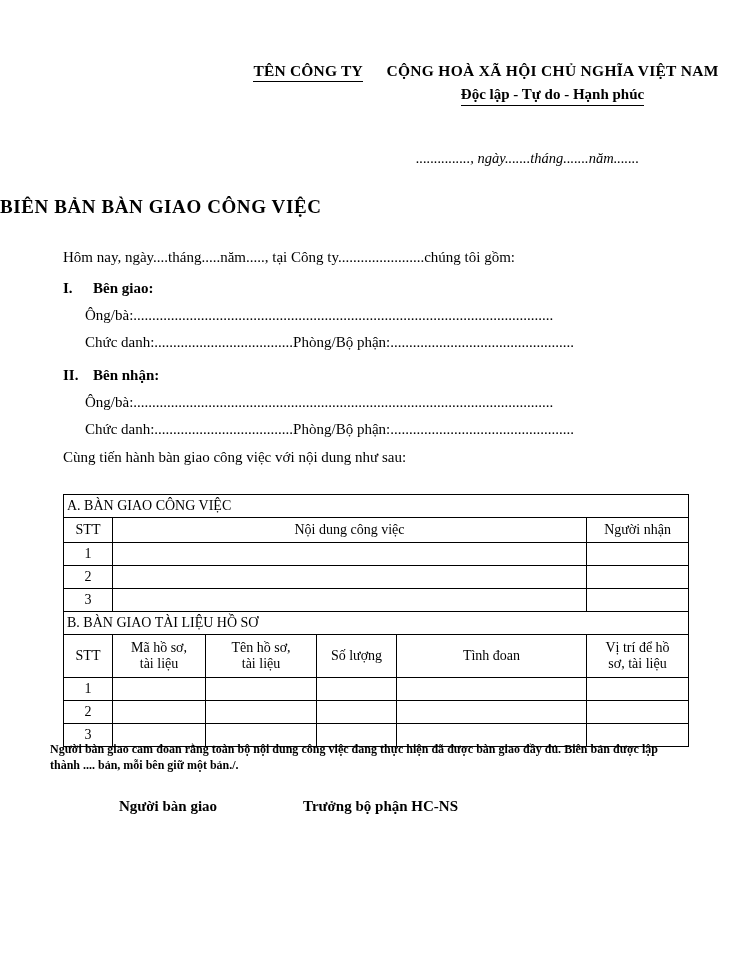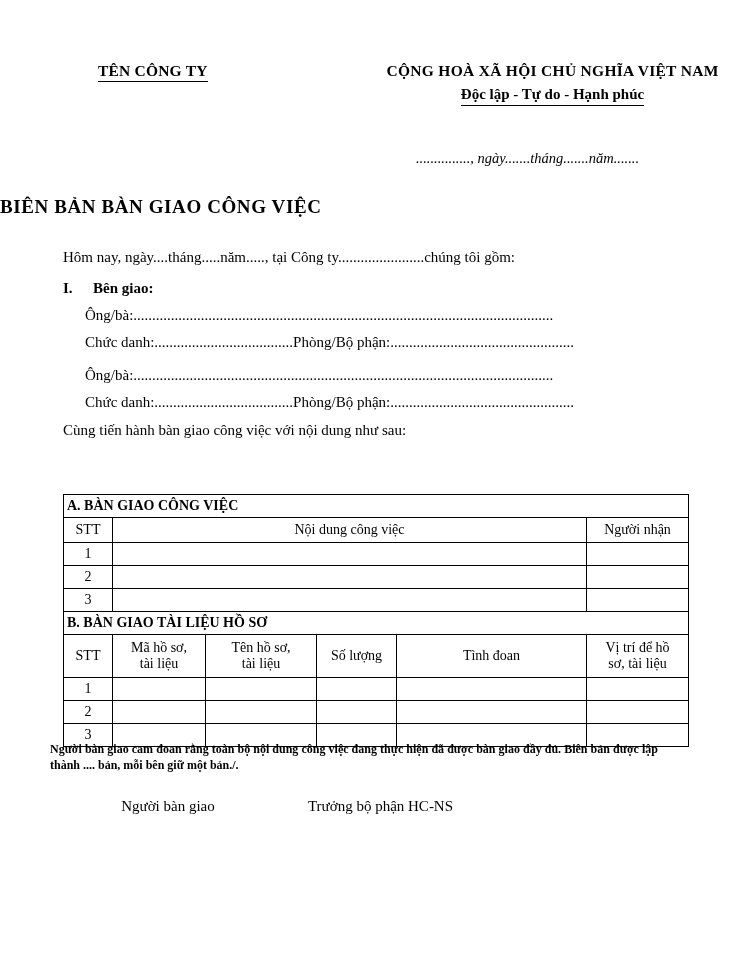--- a/index.html
+++ b/index.html
@@ -31,22 +31,21 @@
     left: 0;
     top: 62px;
     width: 750px;
     height: 80px;
   }
   .company-block {
     position: absolute;
     left: 63px;
     top: 0;
     width: 300px;
-    text-align: left;
-    margin-left: 25px;
+    text-align: right;
   }
   .company-name {
     font-weight: bold;
     font-size: 15.5px;
     letter-spacing: 0.2px;
     display: inline-block;
     border-bottom: 1.6px solid #000;
     padding-bottom: 1px;
     margin-left: 10px;
   }
@@ -149,21 +148,21 @@
   table.bg td {
     border: 1.1px solid #000;
     font-size: 14px;
     padding: 1px 3px;
     vertical-align: middle;
     text-align: center;
     line-height: 1.15;
   }
   td.sec-title {
     text-align: left !important;
-    font-weight: bold;
+    font-weight: normal;
     font-size: 15px;
     padding-left: 6px;
     height: 20px;
   }
   td.col-head {
     height: 22px;
   }
   td.col-head.two-line {
     height: 40px;
   }
@@ -190,21 +189,21 @@
   }
 
   .signatures {
     position: absolute;
     left: 63px;
     top: 798px;
     width: 625px;
     display: flex;
   }
   .sig {
-    font-weight: normal;
+    font-weight: bold;
     font-size: 15px;
     text-align: center;
     white-space: nowrap;
   }
   .sig-1 { width: 210px; }
   .sig-2 { width: 195px; }
   .sig-3 { width: 215px; }
 </style>
 </head>
 <body>
@@ -236,20 +235,24 @@
       <span class="section-num">I.</span>
       <span>Bên giao:</span>
     </div>
 
     <div class="field-line">Ông/bà:................................................................................................................</div>
 
     <div class="field-line">Chức danh:.....................................Phòng/Bộ phận:.................................................</div>
 
     <div class="spacer-7"></div>
 
+    <div class="section-head">
+      <span class="section-num">II.</span>
+      <span>Bên nhận:</span>
+    </div>
 
     <div class="field-line">Ông/bà:................................................................................................................</div>
 
     <div class="field-line">Chức danh:.....................................Phòng/Bộ phận:.................................................</div>
 
     <p class="para">Cùng tiến hành bàn giao công việc với nội dung như sau:</p>
 
   </div>
 
   <div class="tables">

